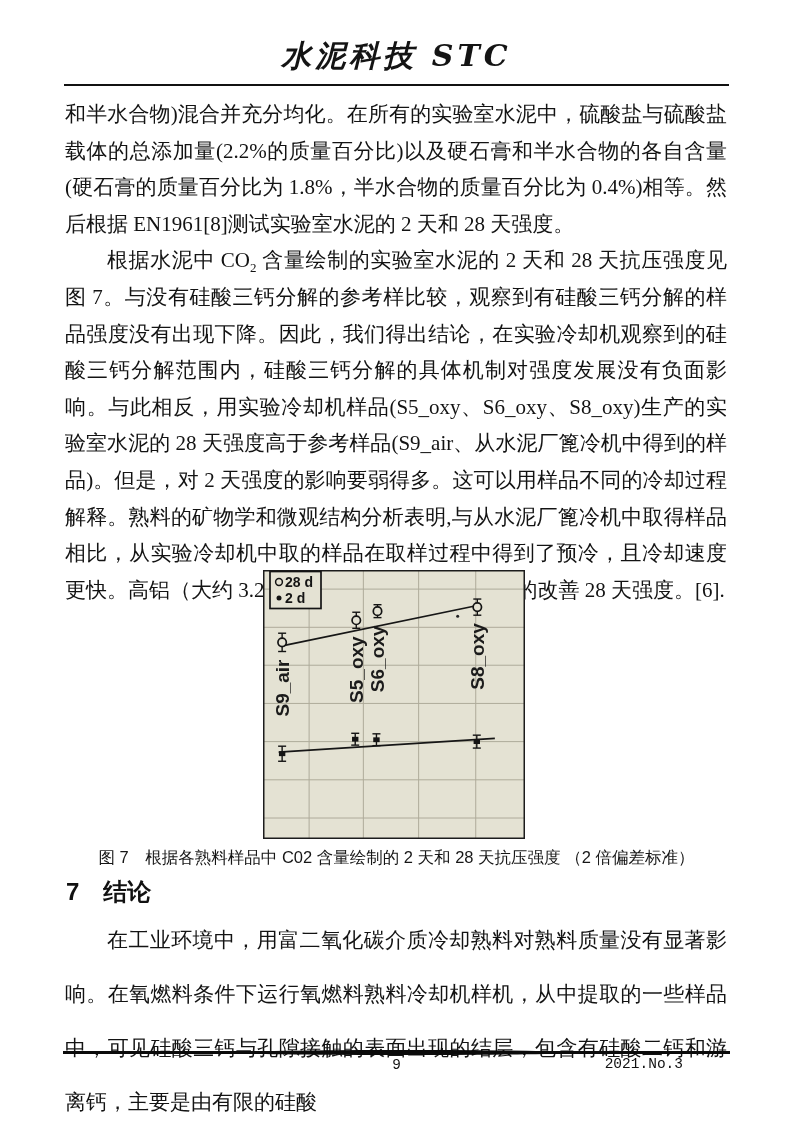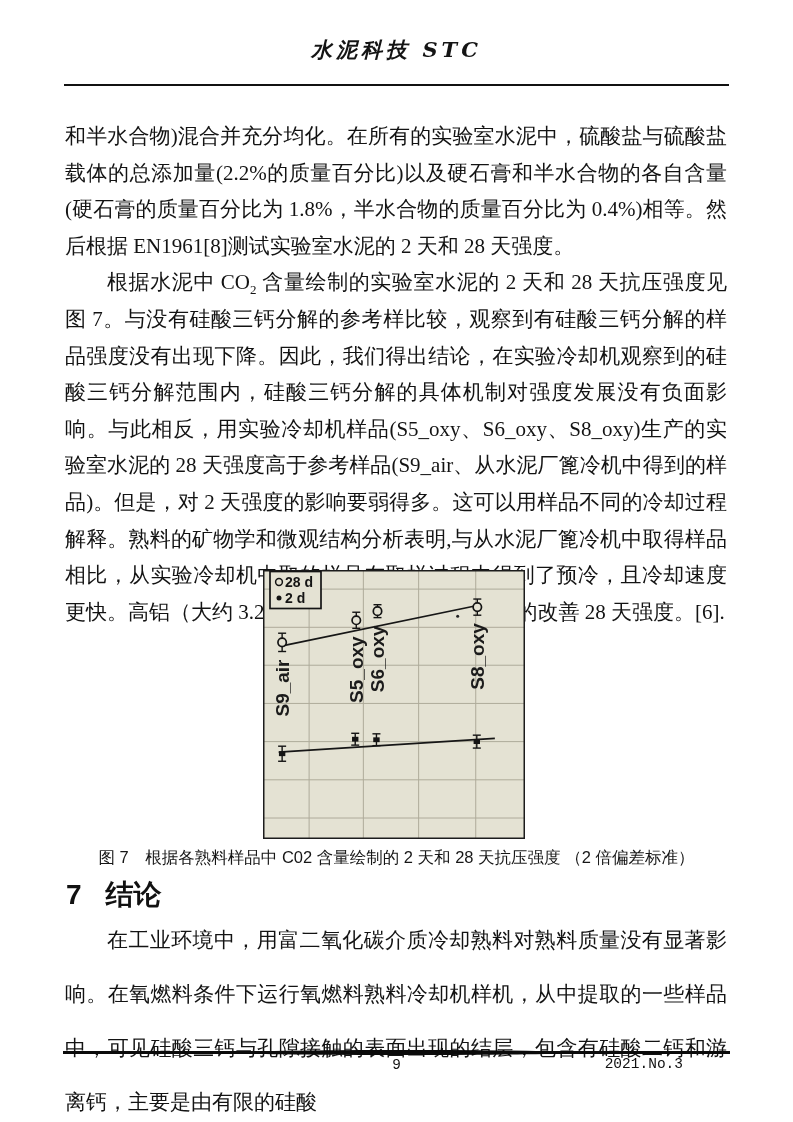--- a/index.html
+++ b/index.html
@@ -3,40 +3,40 @@
 <meta charset="utf-8">
 <style>
   html,body{margin:0;padding:0;}
   body{width:793px;height:1122px;background:#ffffff;position:relative;overflow:hidden;
        font-family:"Liberation Serif","DejaVu Serif",serif;color:#111;}
   .page{position:absolute;inset:0;background:#fff;}
 
   
   .header-title{position:absolute;top:36px;left:0;width:100%;text-align:center;
     font-family:"DejaVu Serif","Liberation Serif",serif;font-style:italic;font-weight:700;
-    font-size:21px;letter-spacing:4px;color:#141414;}
+    font-size:30px;letter-spacing:4px;color:#141414;}
   .header-rule{position:absolute;top:84px;left:64px;width:665px;height:2px;background:#111;}
 
   
   .bodytext{position:absolute;left:65px;width:662px;font-size:21px;line-height:36.6px;
     text-align:justify;text-align-last:left;color:#131313;}
-  #main-text{top:96px;margin-top:22px;}
+  #main-text{top:96px;}
   #conclusion-text{top:913px;line-height:54px;}
   .bodytext p{margin:0;padding:0;}
   .bodytext p.indent{text-indent:42px;}
   .bodytext sub{font-size:13px;line-height:0;}
 
   
   .figure-wrap{position:absolute;left:263px;top:570px;width:262px;height:269px;}
   .figure-caption{position:absolute;top:847px;left:0;width:100%;text-align:center;
     font-family:"Liberation Sans","DejaVu Sans",sans-serif;font-size:16.5px;font-weight:500;color:#161616;}
 
   
   .section-heading{position:absolute;top:876px;left:66px;
-    font-family:"Liberation Sans","DejaVu Sans",sans-serif;font-weight:700;font-size:28px;color:#111;}
+    font-family:"Liberation Sans","DejaVu Sans",sans-serif;font-weight:700;font-size:24px;color:#111;}
   .section-heading .num{margin-right:24px;}
 
   
   .footer-rule{position:absolute;top:1051px;left:63px;width:667px;height:2.5px;background:#0a0a0a;}
   .footer-rule-bulge{position:absolute;top:1049.5px;left:240px;width:330px;height:5.5px;background:#0a0a0a;border-radius:50%;}
   .footer-page{position:absolute;top:1056px;left:0;width:100%;text-align:center;
     font-family:"Liberation Sans","DejaVu Sans",sans-serif;font-size:14.5px;color:#111;}
   .footer-issue{position:absolute;top:1056px;right:110px;
     font-family:Liberation Mono, monospace;font-size:14.5px;color:#111;}
 </style>

